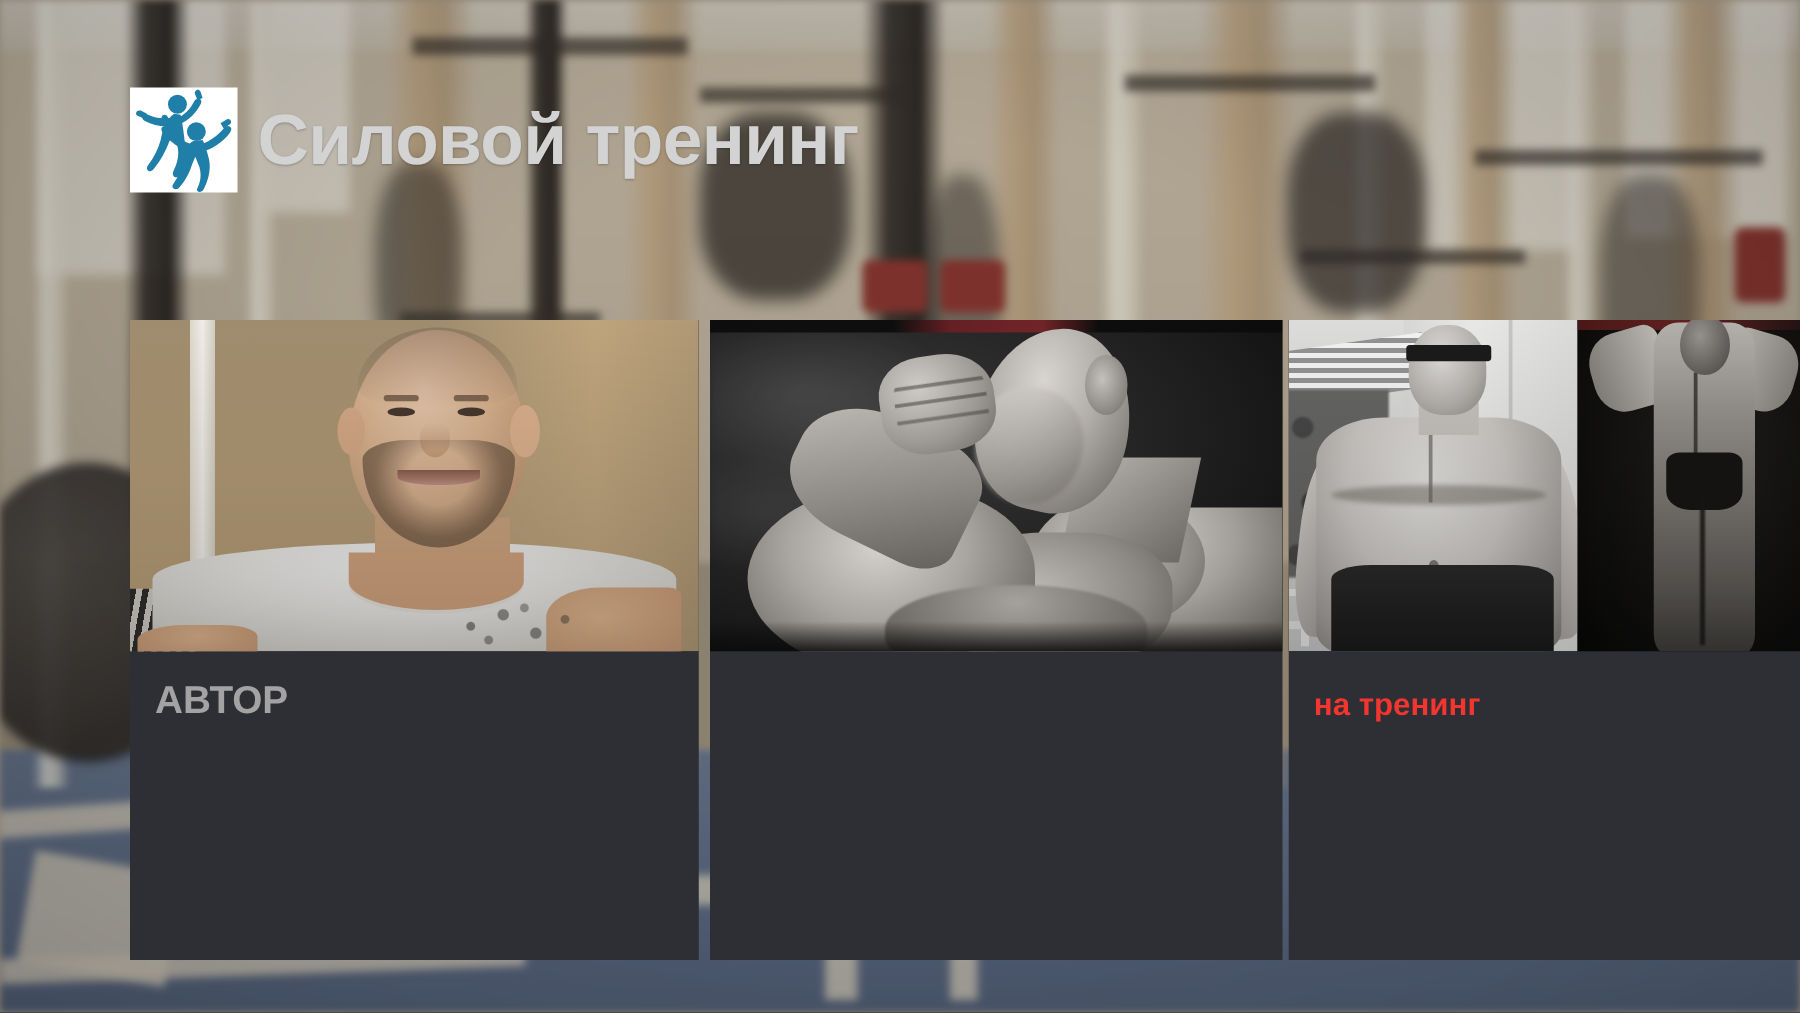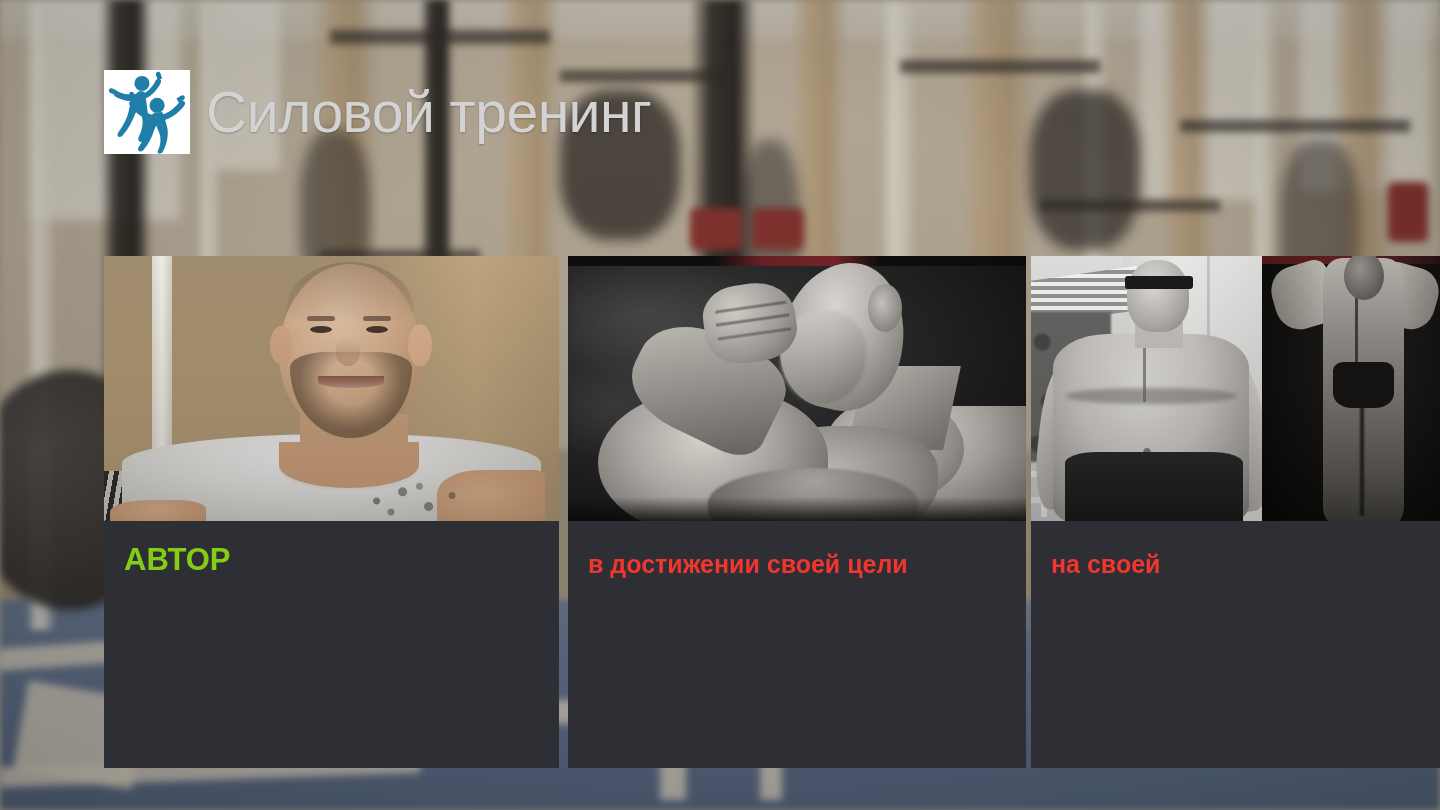--- a/index.html
+++ b/index.html
@@ -121,21 +121,21 @@
   }
   .logo-box {
     width: 86px;
     height: 84px;
     background: #ffffff;
     display: block;
     flex: none;
   }
   .slide-title {
     font-size: 57px;
-    font-weight: normal;
+    font-weight: bold;
     color: #d3d3d3;
     letter-spacing: -0.5px;
     line-height: 1;
     white-space: nowrap;
     text-shadow: 0 1px 2px rgba(0,0,0,0.25);
   }
 
   .section-label {
     position: absolute;
     left: 104px;
@@ -174,21 +174,21 @@
     height: 265px;
     flex: none;
     overflow: hidden;
     background: #111;
   }
   .card-body {
     flex: 1;
     padding: 22px 20px 0 20px;
   }
   .card-title {
-    color: #84cc16;
+    color: #a3a3a3;
     font-weight: bold;
     line-height: 1.12;
   }
   .card-title.big   { font-size: 31px; }
   .card-title.big2  { font-size: 30px; }
   .card-sub {
     color: #f2352f;
     font-weight: bold;
     font-size: 25px;
     line-height: 1.2;
@@ -666,21 +666,20 @@
         <div class="p2-ear"></div>
         <div class="p2-tricep"></div>
         <div class="p2-bicep"></div>
         <div class="p2-forearm"></div>
         <div class="p2-fist"></div>
         <div class="p2-knuckles"></div>
         <div class="p2-lat"></div>
         <div class="p2-bottomfade"></div>
       </div>
       <div class="card-body">
-        <div class="card-sub">в достижении своей цели</div>
       </div>
     </div>
 
     <div class="card-gap2"></div>
 
     <div class="card card-3">
       <div class="card-photo">
         <div class="p3-left">
           <div class="p3-wall"></div>
           <div class="p3-wallline"></div>
@@ -704,18 +703,18 @@
           <div class="p3-b-arm-r"></div>
           <div class="p3-b-body"></div>
           <div class="p3-b-absline"></div>
           <div class="p3-b-trunks"></div>
           <div class="p3-b-legsplit"></div>
           <div class="p3-b-head"></div>
         </div>
         <div class="p3-shade"></div>
       </div>
       <div class="card-body">
-        <div class="card-sub">на своей</div>
+        <div class="card-sub">на тренинг</div>
       </div>
     </div>
 
   </div>
 </div>
 
 </body></html>

